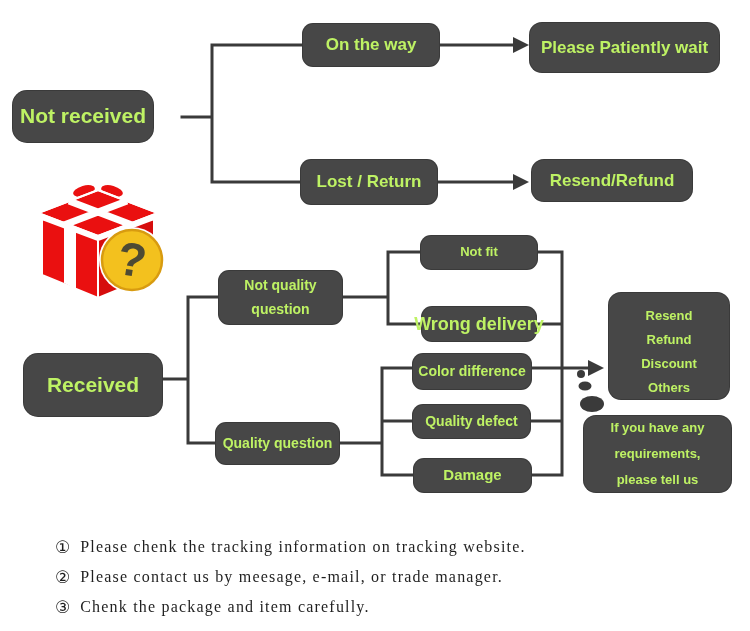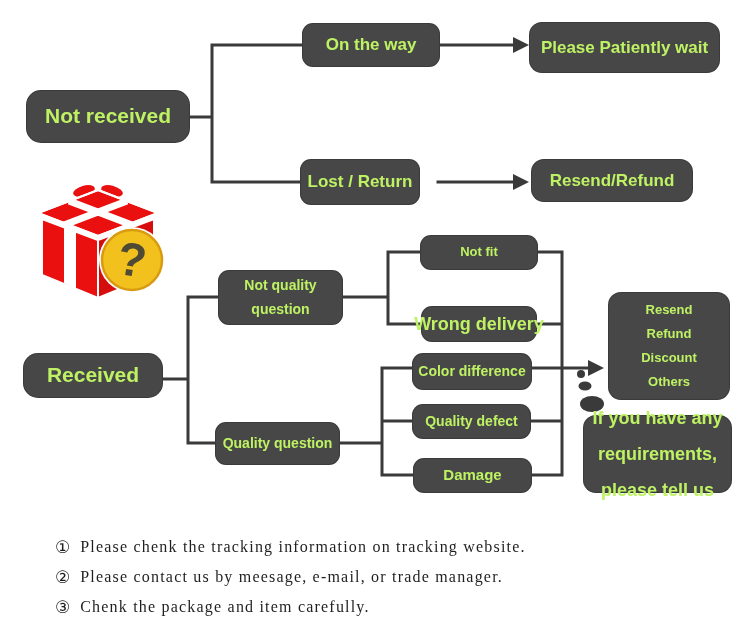--- a/index.html
+++ b/index.html
@@ -20,35 +20,35 @@
   .wires{position:absolute;left:0;top:0;width:750px;height:631px;}
   .wires path{stroke:var(--connector);stroke-width:3;fill:none;stroke-linecap:square;}
   .wires polygon,.wires circle,.wires ellipse{fill:var(--connector);}
   .node{
     position:absolute;background:var(--box-fill);color:#bef264;font-weight:bold;
     display:flex;align-items:center;justify-content:center;text-align:center;
     border-radius:11px;line-height:1.25;white-space:nowrap;
     box-shadow:inset 0 0 0 1px rgba(0,0,0,0.18);
   }
   .node.col{flex-direction:column;}
-  .n-not-received{left:26px;top:90px;width:164px;height:53px;font-size:21px;border-radius:15px;}
+  .n-not-received{left:12px;top:90px;width:142px;height:53px;font-size:21px;border-radius:15px;}
   .n-on-the-way{left:302px;top:23px;width:138px;height:44px;font-size:17px;}
   .n-please-wait{left:529px;top:22px;width:191px;height:51px;font-size:17px;border-radius:13px;}
-  .n-lost-return{left:300px;top:159px;width:120px;height:46px;font-size:17px;}
+  .n-lost-return{left:300px;top:159px;width:138px;height:46px;font-size:17px;}
   .n-resend-refund{left:531px;top:159px;width:162px;height:43px;font-size:17px;border-radius:13px;}
-  .n-received{left:23px;top:353px;width:140px;height:45px;font-size:21px;border-radius:15px;}
+  .n-received{left:23px;top:353px;width:140px;height:64px;font-size:21px;border-radius:15px;}
   .n-nqq{left:218px;top:270px;width:125px;height:55px;font-size:14px;line-height:1.7;}
   .n-qq{left:215px;top:422px;width:125px;height:43px;font-size:14px;}
   .n-not-fit{left:420px;top:235px;width:118px;height:35px;font-size:13px;}
   .n-wrong-delivery{left:421px;top:306px;width:116px;height:36px;font-size:18px;}
   .n-color-difference{left:412px;top:353px;width:120px;height:37px;font-size:14px;}
   .n-quality-defect{left:412px;top:404px;width:119px;height:35px;font-size:14px;}
   .n-damage{left:413px;top:458px;width:119px;height:35px;font-size:15px;}
-  .n-outcomes{left:608px;top:292px;width:122px;height:108px;font-size:13px;line-height:1.85;border-radius:13px;}
-  .n-bubble{left:583px;top:415px;width:149px;height:78px;font-size:18px;line-height:2.0;border-radius:13px;}
+  .n-outcomes{left:608px;top:292px;width:122px;height:108px;font-size:13px;line-height:1.85;border-radius:13px;justify-content:flex-end;}
+  .n-bubble{left:583px;top:415px;width:149px;height:78px;font-size:13px;line-height:2.0;border-radius:13px;}
   .gift{position:absolute;left:28px;top:182px;width:142px;height:122px;}
   .notes{position:absolute;left:55px;top:532px;color:var(--note-text);}
   .note-line{height:30px;display:flex;align-items:center;}
   .note-num{
     font-family:"DejaVu Sans",sans-serif;font-size:17px;margin-right:10px;
   }
   .note-text{
     font-family:Liberation Serif, serif;
     font-size:16px;letter-spacing:1.2px;
   }

